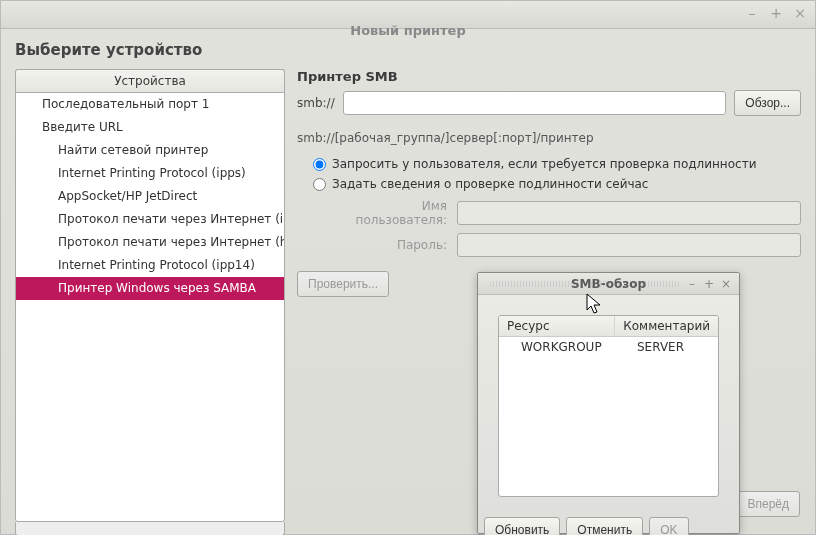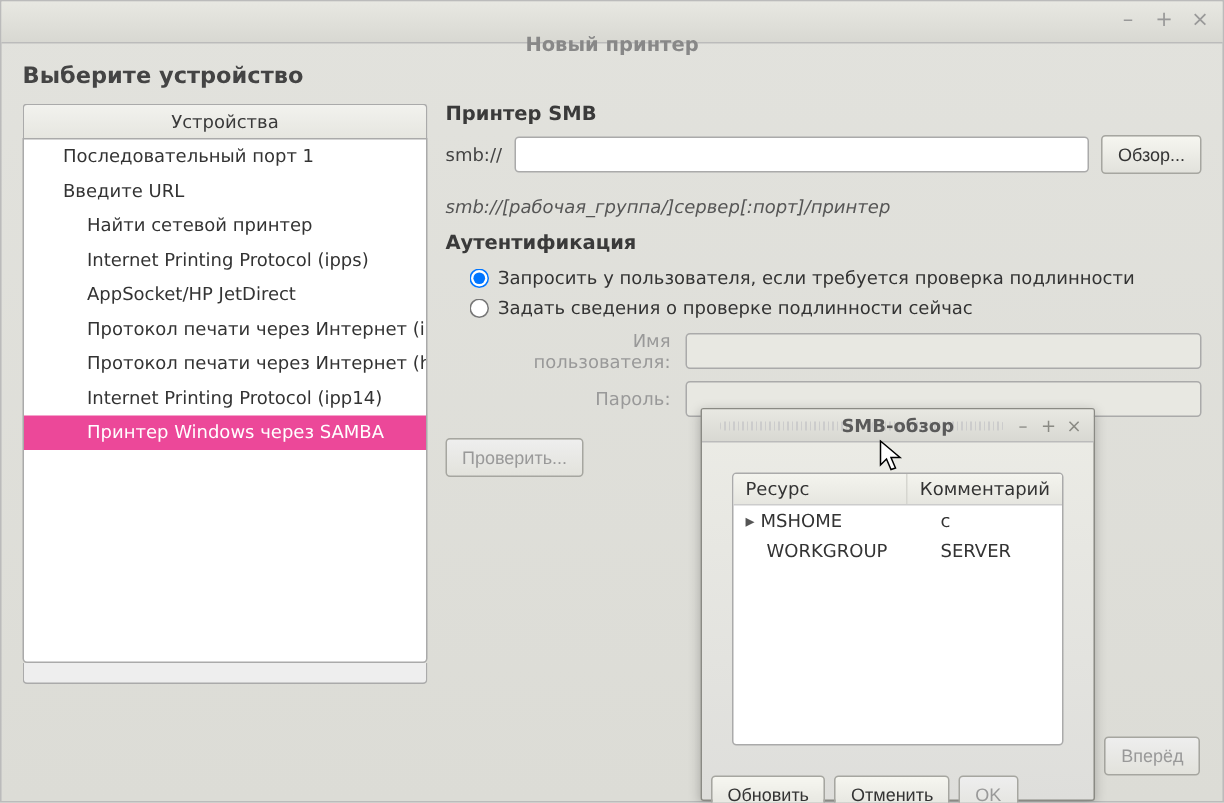--- a/index.html
+++ b/index.html
@@ -84,21 +84,21 @@
     padding: 4px 8px;
     font-size: 12px;
     color: #3a3a3a;
     border-top-left-radius: 3px;
     border-top-right-radius: 3px;
     text-align: center;
   }
   .tree {
     border: 1px solid #aaa;
     background: #fff;
-    height: 350px;
+    height: 430px;
     overflow: hidden;
     border-bottom-left-radius: 3px;
     border-bottom-right-radius: 3px;
   }
   .tree-item {
     padding: 3px 10px 3px 12px;
     white-space: nowrap;
     overflow: hidden;
     text-overflow: clip;
     cursor: default;
@@ -107,21 +107,21 @@
   .tree-item.level1 { padding-left: 26px; }
   .tree-item.level2 { padding-left: 42px; }
   .tree-item.group::before {
     content: "▾";
     display: inline-block;
     width: 12px;
     margin-left: -14px;
     color: #3a3a3a;
   }
   .tree-item.selected {
-    background: #ec4899;
+    background: #be185d;
     color: #fff;
   }
   .scrollbar-h {
     height: 14px;
     background: #eee;
     border: 1px solid #aaa;
     border-top: none;
     border-bottom-left-radius:3px;
     border-bottom-right-radius:3px;
   }
@@ -150,37 +150,37 @@
     border:1px solid #a6a6a0;
     background:linear-gradient(#f6f6f0,#e2e2dc);
     border-radius:3px;
     padding:3px 10px;
     height:26px;
     font-size:12px;
     color:#333;
     cursor:default;
   }
   .btn.disabled { color:#999; background:linear-gradient(#eee,#e2e2dc); }
-  .hint { font-style: italic; color:#555; margin-bottom:10px;margin-top:15px; }
+  .hint { color:#555; margin-bottom:10px;margin-top:15px; }
   .radio-row { display:flex; align-items:center; gap:6px; padding:2px 4px; margin:2px 0 2px 12px;}
   .radio-row input[type=radio]{ margin:0; }
   .form-row { display:flex; align-items:center; gap:10px; margin:6px 0 0 30px; }
   .form-row label { width:120px; text-align:right; color:#999; }
   .form-row input { width:260px; }
   .bottom-btns {
     position:absolute;
     right:16px;
     bottom:18px;
     display:flex;
     gap:8px;
   }
   
   .dialog {
     position:absolute;
-    left:467px;
+    left:477px;
     top:272px;
     width:263px;
     height:262px;
     border:1px solid #8a8a84;
     background:linear-gradient(#ececE6,#dededb);
     box-shadow:0 2px 8px rgba(0,0,0,0.25);
     border-radius:2px;
   }
   .dialog .dtitlebar {
     height:22px;
@@ -270,21 +270,20 @@
 
       <div class="right">
         <h3 class="section">Принтер SMB</h3>
         <div class="row">
           <label class="prefix">smb://</label>
           <input type="text" class="text" value="" style="">
           <button class="btn">Обзор...</button>
         </div>
         <div class="hint">smb://[рабочая_группа/]сервер[:порт]/принтер</div>
 
-        <h3 class="section">Аутентификация</h3>
         <div class="radio-row">
           <input type="radio" name="auth" checked="" style="">
           <span>Запросить у пользователя, если требуется проверка подлинности</span>
         </div>
         <div class="radio-row">
           <input type="radio" name="auth" style="">
           <span>Задать сведения о проверке подлинности сейчас</span>
         </div>
 
         <div class="form-row">
@@ -319,24 +318,20 @@
       <span>+</span>
       <span>×</span>
     </div>
   </div>
   <div class="grid">
     <div class="ghead">
       <div class="col-res">Ресурс</div>
       <div class="col-com">Комментарий</div>
     </div>
     <div class="grow">
-      <div class="col-res"><span class="expander"></span><span>MSHOME</span></div>
-      <div class="col-com">c</div>
-    </div>
-    <div class="grow">
       <div class="col-res" style="padding-left:22px;">WORKGROUP</div>
       <div class="col-com">SERVER</div>
     </div>
   </div>
   <div class="dbtns">
     <button class="btn">Обновить</button>
     <button class="btn">Отменить</button>
     <button class="btn disabled">OK</button>
   </div>
 </div>

